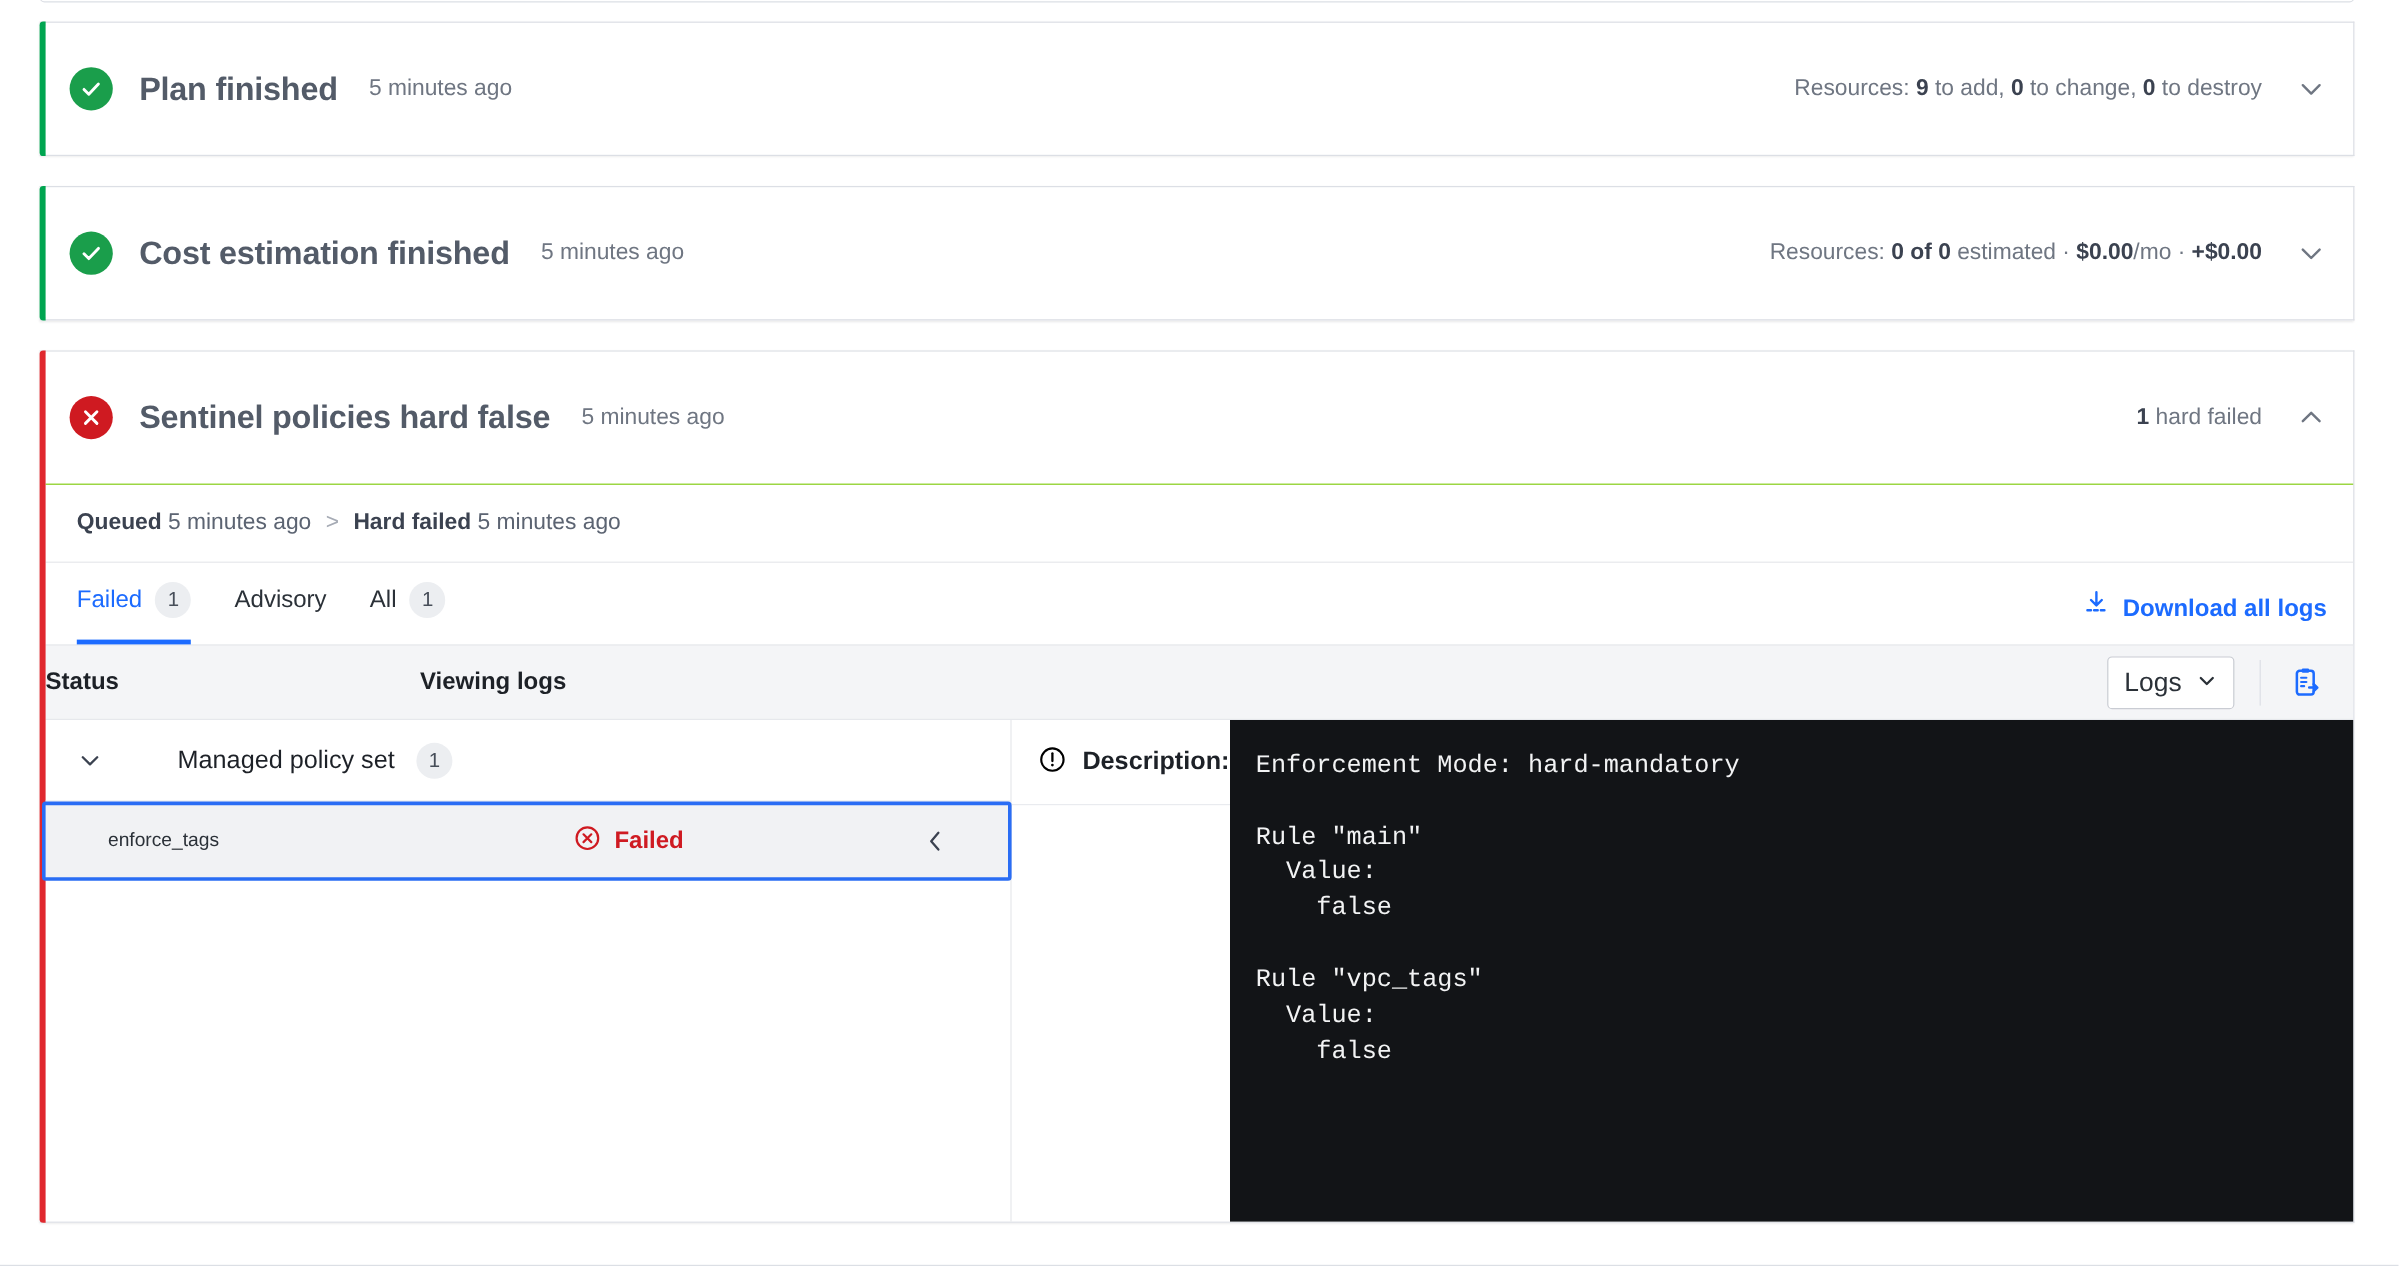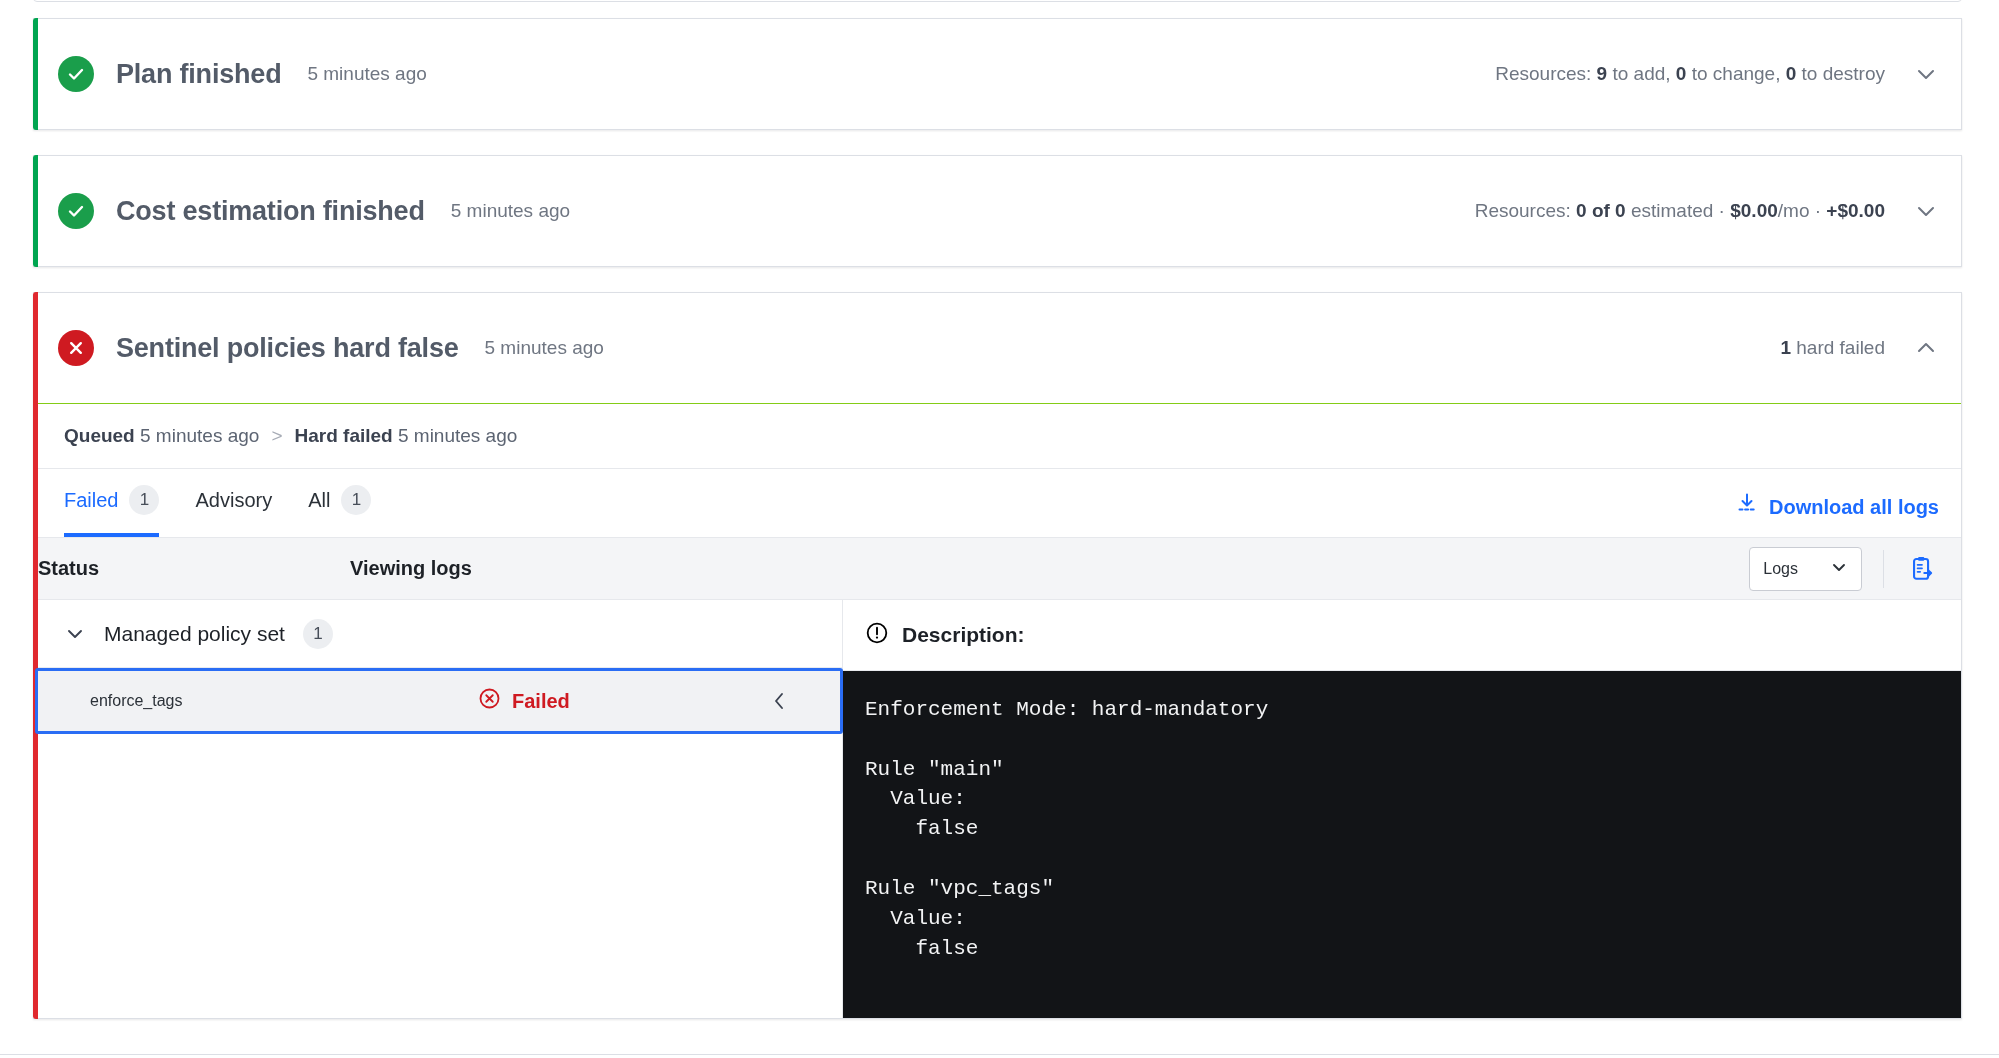--- a/index.html
+++ b/index.html
@@ -160,27 +160,27 @@
   }
   .th-policy { width: 440px; padding-left: 26px; }
   .th-status { width: 290px; }
   .th-logs   { flex: 1 1 auto; padding-left: 22px; }
   .tbl-head-tools {
     display: flex; align-items: center; gap: 0px;
     padding-right: 22px;
     flex: 0 0 auto;
   }
   .logs-select {
-    display: flex; align-items: center; gap: 32px;
+    display: flex; align-items: center; gap: 12px;
     border: 1px solid #c9ccd3;
     background: #fff;
     border-radius: 4px;
     padding: 0 13px;
     height: 44px;
-    font-size: 16px;
+    font-size: 22px;
     color: #2b3138;
     cursor: pointer;
   }
   .tool-sep {
     width: 1px; height: 38px;
     background: #dcdfe5;
     margin: 0 21px;
   }
   .copy-btn {
     width: 34px; height: 34px;
@@ -198,21 +198,21 @@
   }
   .group-row {
     display: flex; align-items: center;
     height: 68px;
     padding-left: 26px;
     gap: 18px;
     cursor: pointer;
     border-bottom: 1px solid #e9ebef;
   }
   .group-row .gchev { color: #3b4250; display: flex; align-items: center; }
-  .group-name { font-size: 21px; color: #1d2127; }
+  .group-name { font-size: 21px; color: #1d2127; margin-left: 44px; }
 
   .policy-row {
     position: relative;
     display: flex; align-items: center;
     height: 66px;
     background: #f1f2f4;
     border: 3px solid #2a6df4;
     border-radius: 3px;
     margin: 0 -1px 0 -3px;
     cursor: pointer;
@@ -229,21 +229,21 @@
     color: #cf1a21;
     font-size: 20px;
     font-weight: bold;
   }
   .policy-chev {
     flex: 1 1 auto;
     display: flex; align-items: center; justify-content: flex-start;
     color: #3b4250;
   }
 
-  .right-pane { flex: 1 1 auto; display: flex; flex-direction: column; }
+  .right-pane { flex: 1 1 auto; display: flex; flex-direction: row; }
   .desc-head {
     display: flex; align-items: center; gap: 13px;
     height: 71px;
     padding-left: 22px;
     border-bottom: 1px solid #e9ebef;
   }
   .desc-label {
     font-size: 21px; font-weight: bold; color: #1d2127;
   }
   .term {

